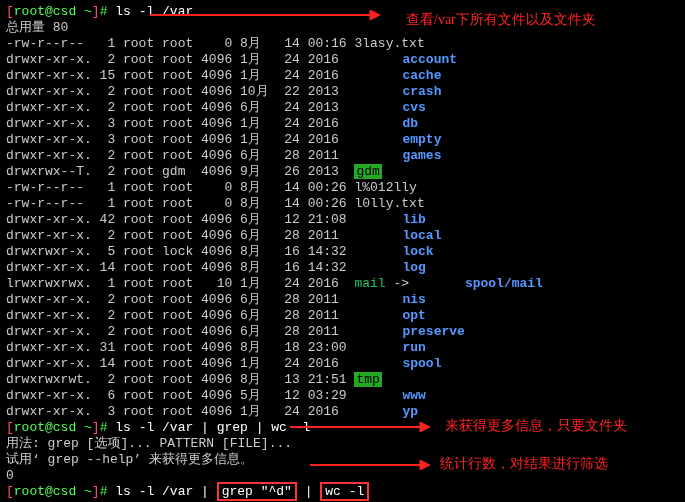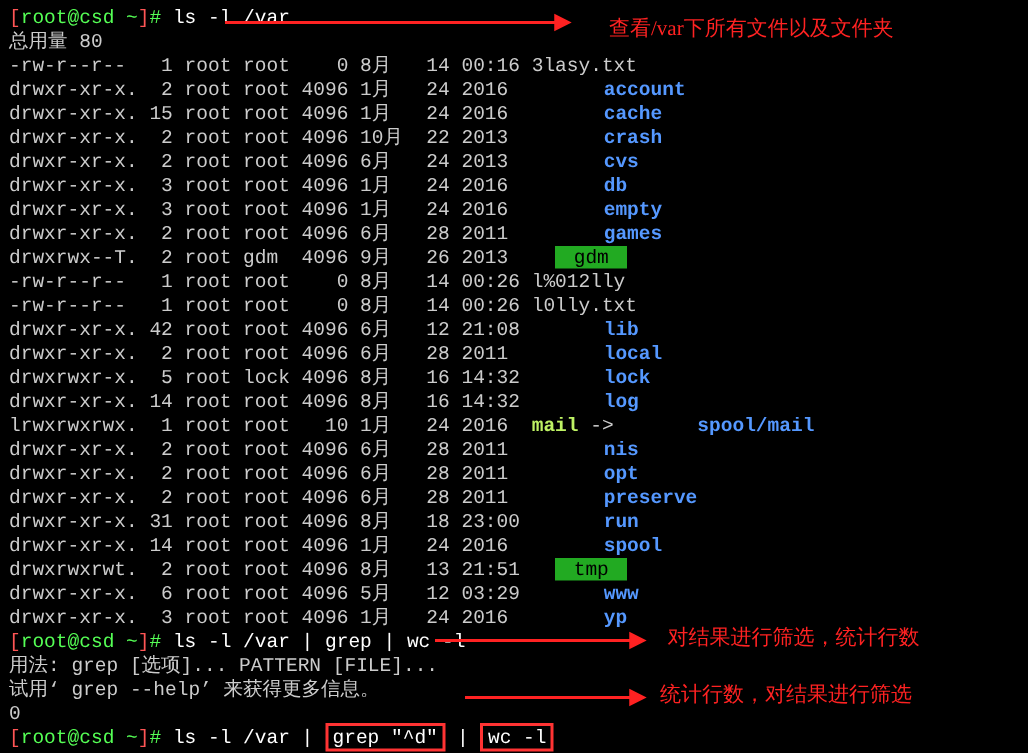--- a/index.html
+++ b/index.html
@@ -16,23 +16,23 @@
   }
   #term {
     padding: 4px 6px;
     white-space: pre;
   }
   .line { display: block; min-height: 16px; }
   .prompt-br   { color: #ff5555; }   
   .prompt-user { color: #55ff55; margin-top: 39px; }   
   .prompt-cmd  { color: #ffffff; }
   .dir    { color: #5598ff; font-weight: bold; margin-left: 48px; }   
-  .link   { color: #bef264; font-weight: bold; }   
+  .link   { color: #22c55e; font-weight: normal; }   
   .linktgt{ color: #cccccc; }
-  .hlgrn  { background: #22aa22; color: #000; padding: 0 12px; margin-left: 16px; }
+  .hlgrn  { background: #22aa22; color: #000; padding: 0 2px; }
   .box-red { border: 2px solid #ff3333; padding: 0 3px; box-sizing: border-box; }
   .plain  { color: #cccccc; }
 
   
   #overlay {
     position: absolute;
     left: 0; top: 0;
     pointer-events: none;
   }
   .anno {
@@ -61,20 +61,20 @@
   <svg class="arrow" style="left:150px; top:5px; width:250px; height:20px;">
     <line x1="0" y1="10" x2="220" y2="10" stroke-width="2"></line>
     <polygon points="220,5 230,10 220,15"></polygon>
   </svg>
   <div class="anno" style="left:390px; top:12px;margin-left:16px;">查看/var下所有文件以及文件夹</div>
 
   <svg class="arrow" style="left:290px; top:417px; width:150px; height:20px;">
     <line x1="0" y1="10" x2="130" y2="10" stroke-width="2"></line>
     <polygon points="130,5 140,10 130,15"></polygon>
   </svg>
-  <div class="anno" style="left:445px; top:418px;">对结果进行筛选，统计行数</div>
+  <div class="anno" style="left:445px; top:418px;">来获得更多信息，只要文件夹</div>
 
   <svg class="arrow" style="left:310px; top:455px; width:120px; height:20px;">
     <line x1="0" y1="10" x2="110" y2="10" stroke-width="2"></line>
     <polygon points="110,5 120,10 110,15"></polygon>
   </svg>
   <div class="anno" style="left:440px; top:456px;">统计行数，对结果进行筛选</div>
 </div>
 
 </body></html>

